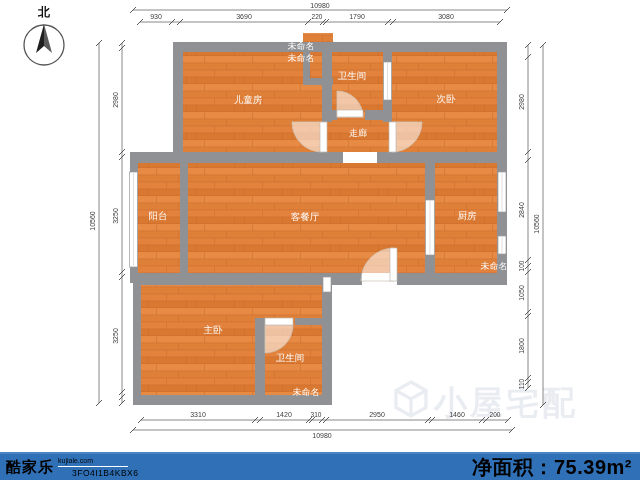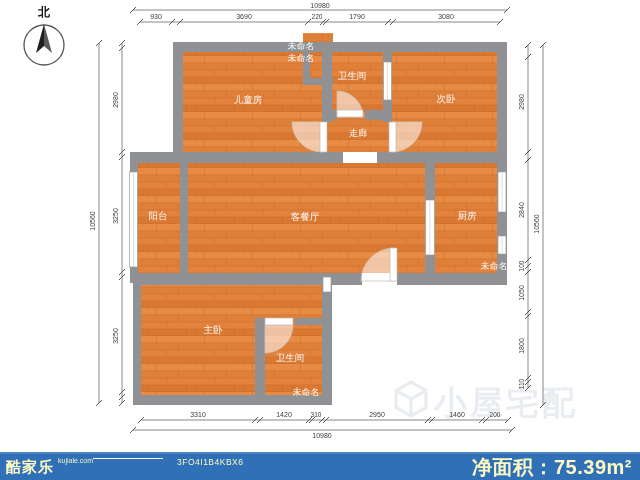--- a/index.html
+++ b/index.html
@@ -2,24 +2,24 @@
 <html><head>
 <meta charset="utf-8">
 <style>
   html,body{margin:0;padding:0;background:#fff;width:640px;height:480px;overflow:hidden;
     font-family:"Liberation Sans","DejaVu Sans",sans-serif;}
   .stage{position:relative;width:640px;height:480px;background:#fff;}
   svg text{font-family:"Liberation Sans","DejaVu Sans",sans-serif;}
   .room-label{fill:#ffffff;opacity:.97;}
   .dim-text{fill:#3a3a3a;}
   .footer{position:absolute;left:0;bottom:0;width:640px;height:28px;background:#2F70B6;
-    border-top:2px solid #4C84C4;color:#fef9c3;display:flex;align-items:center;box-sizing:border-box;}
+    border-top:2px solid #4C84C4;color:#000000;display:flex;align-items:center;box-sizing:border-box;}
   .footer-left{display:flex;align-items:flex-start;margin-left:6px;}
   .brand{font-size:15px;font-weight:bold;line-height:24px;letter-spacing:1px;}
-  .brand-col{display:flex;flex-direction:row;margin-left:4px;margin-top:2px;}
+  .brand-col{display:flex;flex-direction:column;margin-left:4px;margin-top:2px;}
   .domain{font-size:7px;opacity:.95;line-height:8px;}
   .rule{height:1px;background:#ffffff;width:70px;margin:1px 0 1px 0;}
   .pid{font-size:8.5px;letter-spacing:.5px;margin-left:14px;line-height:10px;}
   .footer-right{margin-left:auto;margin-right:8px;font-size:20px;font-weight:bold;letter-spacing:.5px;}
 </style>
 </head>
 <body>
 
 <div class="stage">
 

